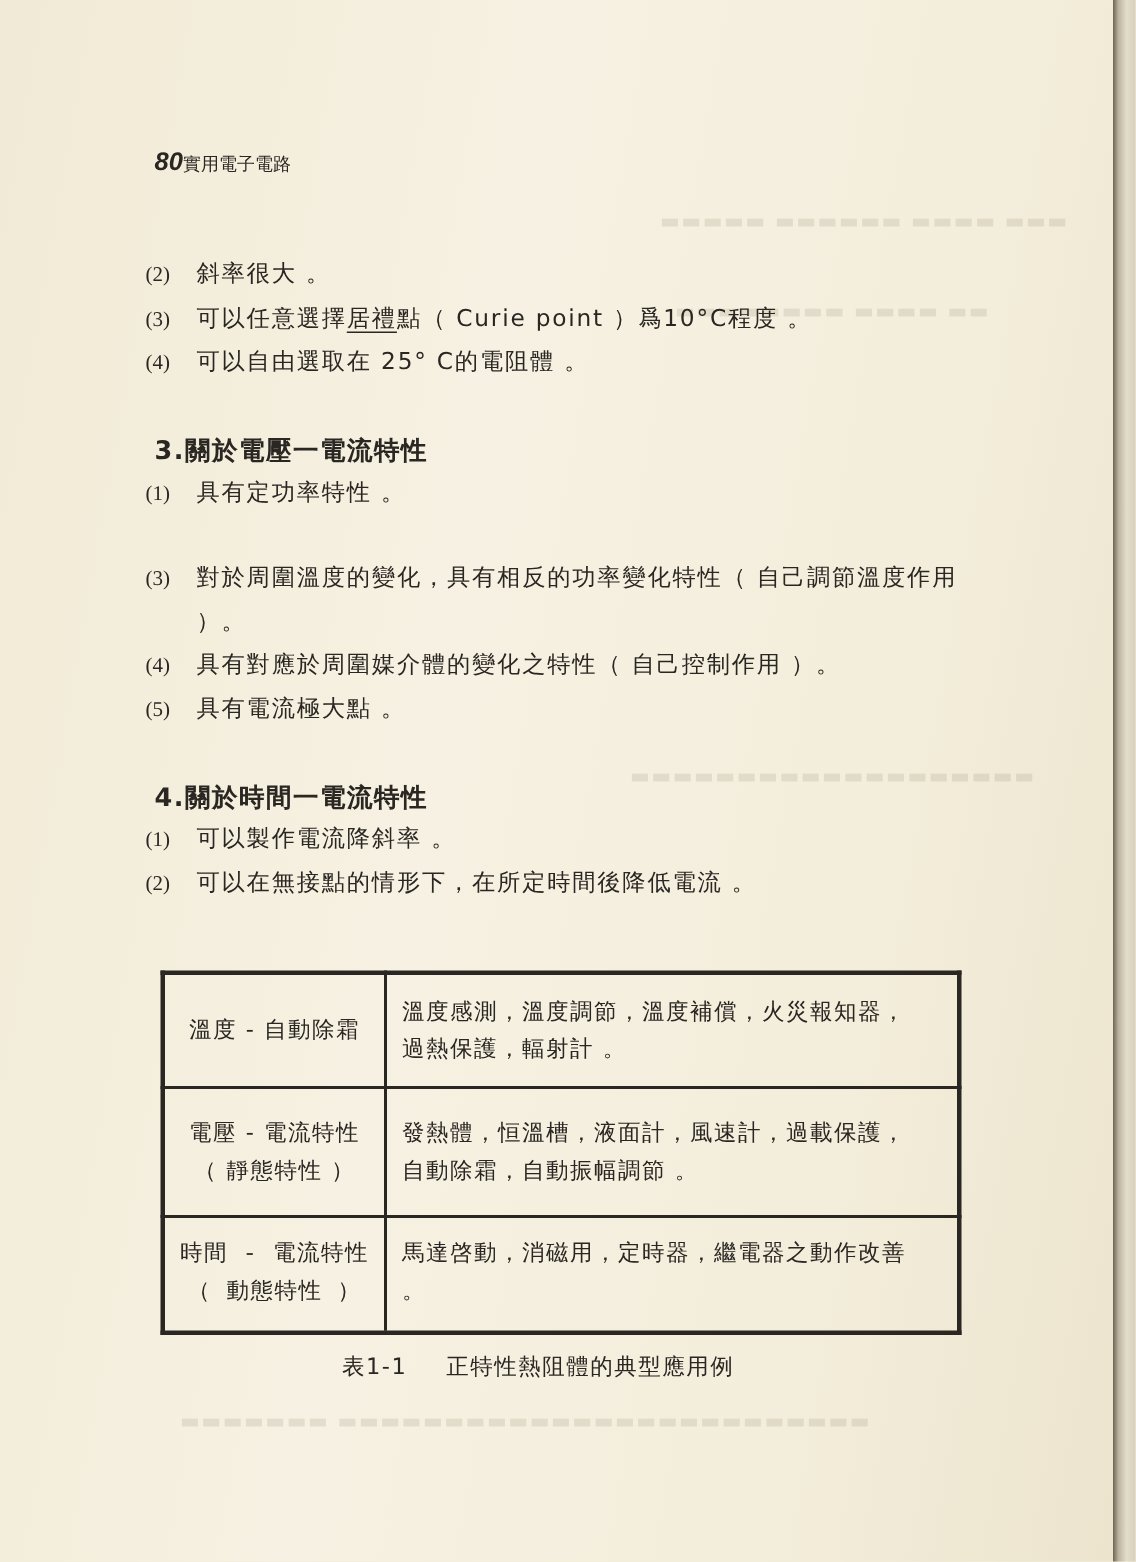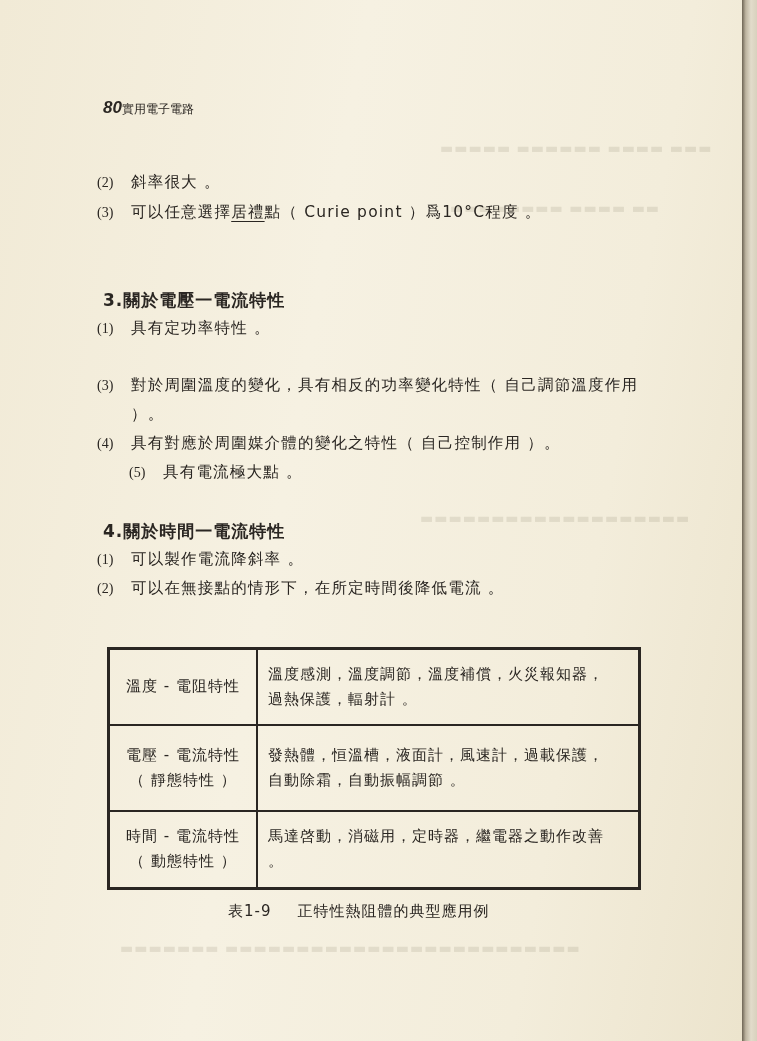--- a/index.html
+++ b/index.html
@@ -48,75 +48,78 @@
     <span class="page-num">80</span>
     <span class="running-title">實用電子電路</span>
   </div>
 
   <div class="line" style="left:97px;top:172px;">
     <span class="num">(2)</span><span>斜率很大 。</span>
   </div>
   <div class="line" style="left:97px;top:202px;">
     <span class="num">(3)</span><span>可以任意選擇</span><span class="ul">居禮</span><span>點（ Curie  point ）爲10°C程度 。</span>
   </div>
+  <div class="line" style="left:97px;top:231px;">
+    <span class="num">(4)</span><span>可以自由選取在 25° C的電阻體 。</span>
+  </div>
 
   <div class="heading" style="left:103px;top:289px;">3.關於電壓一電流特性</div>
   <div class="line" style="left:97px;top:318px;">
     <span class="num">(1)</span><span>具有定功率特性 。</span>
   </div>
   <div class="line" style="left:97px;top:375px;">
     <span class="num">(3)</span><span>對於周圍溫度的變化，具有相反的功率變化特性（ 自己調節溫度作用</span>
   </div>
   <div class="line" style="left:131px;top:404px;">）。</div>
   <div class="line" style="left:97px;top:433px;">
     <span class="num">(4)</span><span>具有對應於周圍媒介體的變化之特性（ 自己控制作用 ）。</span>
   </div>
-  <div class="line" style="left:97px;top:462px;margin-left:32px;">
+  <div class="line" style="left:97px;top:462px;">
     <span class="num">(5)</span><span>具有電流極大點 。</span>
   </div>
 
   <div class="heading" style="left:103px;top:520px;">4.關於時間一電流特性</div>
   <div class="line" style="left:97px;top:549px;">
     <span class="num">(1)</span><span>可以製作電流降斜率 。</span>
   </div>
   <div class="line" style="left:97px;top:578px;">
     <span class="num">(2)</span><span>可以在無接點的情形下，在所定時間後降低電流 。</span>
   </div>
 
   <table class="app">
     <tbody>
         <tr style="height:76px;">
       <td class="k">
-        <div>溫度 - 電阻特性</div>
+        <div>溫度 - 自動除霜</div>
       </td>
       <td class="v">
         <div>溫度感測，溫度調節，溫度補償，火災報知器，</div>
         <div>過熱保護，輻射計 。</div>
       </td>
     </tr>
     <tr style="height:86px;">
       <td class="k">
         <div>電壓 - 電流特性</div>
         <div>（ 靜態特性 ）</div>
       </td>
       <td class="v">
         <div>發熱體，恒溫槽，液面計，風速計，過載保護，</div>
         <div>自動除霜，自動振幅調節 。</div>
       </td>
     </tr>
-    <tr style="height:78px;">
+    <tr style="height:78px;font-family:Liberation Mono, monospace;">
       <td class="k">
         <div>時間 - 電流特性</div>
         <div>（ 動態特性 ）</div>
       </td>
       <td class="v">
         <div>馬達啓動，消磁用，定時器，繼電器之動作改善</div>
         <div>。</div>
       </td>
     </tr>
   </tbody>
     </table>
 
   <div class="caption">
-    <span class="tn">表1-9</span><span>正特性熱阻體的典型應用例</span>
+    <span class="tn">表1-1</span><span>正特性熱阻體的典型應用例</span>
   </div>
 </div>
 <div class="spine"></div>
 
 </body></html>

